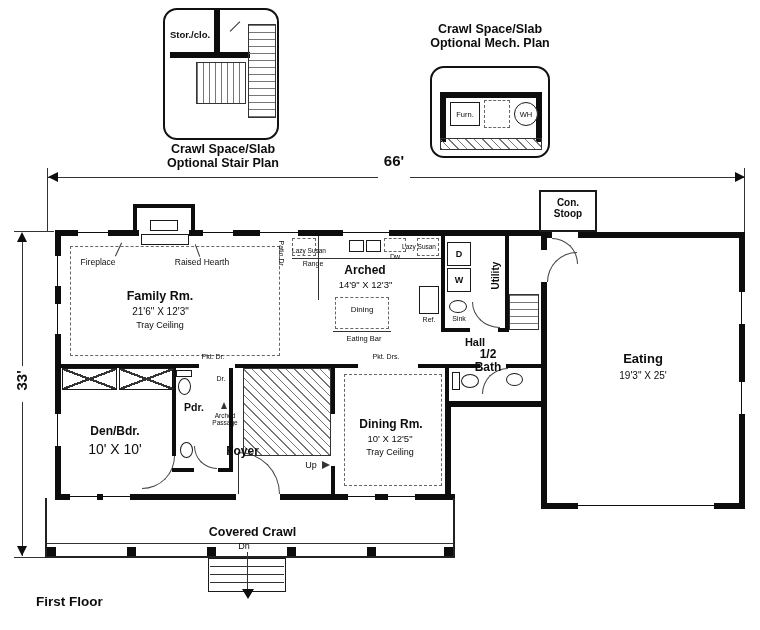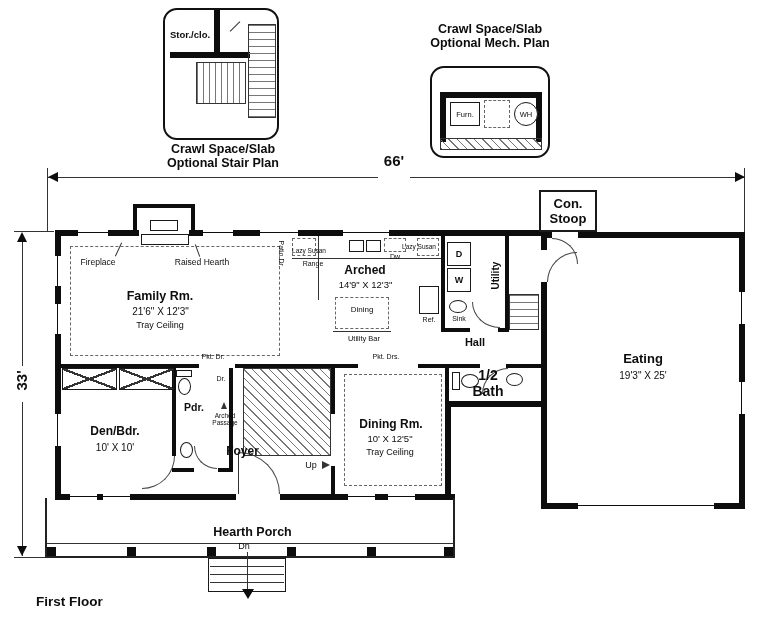--- a/index.html
+++ b/index.html
@@ -85,21 +85,21 @@
   <div class="box" style="left:541px;top:232px;width:204px;height:277px;border:6px solid #0d0d0d"></div>
   <div style="position:absolute;left:541px;top:250px;width:6px;height:32px;background:#fff"></div>
   <div style="position:absolute;left:552px;top:232px;width:26px;height:6px;background:#fff"></div>
   <div class="arc" style="left:547px;top:252px;width:30px;height:30px;border-left:1px solid #444;border-top:1px solid #444;border-top-left-radius:100%"></div>
   <div class="arc" style="left:552px;top:238px;width:26px;height:26px;border-right:1px solid #444;border-top:1px solid #444;border-top-right-radius:100%"></div>
   <div class="winV" style="left:739px;top:292px;height:32px"></div>
   <div class="winV" style="left:739px;top:382px;height:32px"></div>
   <div class="winH" style="left:578px;top:503px;width:136px"></div>
 
   <div class="box" style="left:539px;top:190px;width:58px;height:42px;border-width:2px"></div>
-  <div class="lbl b" style="left:543px;top:197px;width:50px;font-size:13px;white-space:normal">Con. Stoop</div>
+  <div class="lbl b" style="left:543px;top:197px;width:50px;font-size:10px;white-space:normal">Con. Stoop</div>
 
   <div class="box" style="left:133px;top:204px;width:62px;height:30px;border:4px solid #0d0d0d"></div>
   <div style="position:absolute;left:139px;top:230px;width:50px;height:6px;background:#fff"></div>
   <div class="box" style="left:150px;top:220px;width:28px;height:11px;border-width:1px"></div>
   <div class="box" style="left:141px;top:234px;width:48px;height:11px;border-width:1px"></div>
 
   <div class="winH" style="left:78px;top:230px;width:30px"></div>
   <div class="winH" style="left:203px;top:230px;width:30px"></div>
   <div class="winH" style="left:260px;top:230px;width:38px"></div>
   <div class="winH" style="left:343px;top:230px;width:46px"></div>
@@ -191,43 +191,43 @@
   <div class="lbl" style="left:105px;top:320px;width:110px;font-size:9px">Tray Ceiling</div>
 
   <div class="lbl b" style="left:320px;top:264px;width:90px;font-size:12px">Arched</div>
   <div class="lbl" style="left:308px;top:280px;width:115px;font-size:9.5px">14'9" X 12'3"</div>
 
   <div class="lbl b" style="left:336px;top:418px;width:110px;font-size:12px">Dining Rm.</div>
   <div class="lbl" style="left:340px;top:434px;width:100px;font-size:9.5px">10' X 12'5"</div>
   <div class="lbl" style="left:346px;top:447px;width:88px;font-size:9px">Tray Ceiling</div>
 
   <div class="lbl b" style="left:70px;top:425px;width:90px;font-size:12px">Den/Bdr.</div>
-  <div class="lbl" style="left:75px;top:442px;width:80px;font-size:10px">10' X 10'</div>
+  <div class="lbl" style="left:75px;top:442px;width:80px;font-size:14px">10' X 10'</div>
 
   <div class="lbl b" style="left:583px;top:352px;width:120px;font-size:13px">Eating</div>
   <div class="lbl" style="left:583px;top:370px;width:120px;font-size:10px">19'3" X 25'</div>
 
   <div class="lbl b" style="left:215px;top:445px;width:55px;font-size:12px">Foyer</div>
   <div class="lbl b" style="left:455px;top:336px;width:40px;font-size:11px">Hall</div>
   <div class="lbl b rotl" style="left:471px;top:270px;width:50px;font-size:10px">Utility</div>
-  <div class="lbl b" style="left:468px;top:368px;width:40px;font-size:14px;white-space:normal">1/2 Bath</div>
+  <div class="lbl b" style="left:468px;top:348px;width:40px;font-size:12px;white-space:normal">1/2 Bath</div>
   <div class="lbl b" style="left:176px;top:402px;width:36px;font-size:10.5px">Pdr.</div>
-  <div class="lbl b" style="left:180px;top:525px;width:145px;font-size:12.5px">Hearth Porch</div>
+  <div class="lbl b" style="left:180px;top:525px;width:145px;font-size:12.5px">Covered Crawl</div>
 
   <div class="lbl" style="left:72px;top:258px;width:52px;font-size:8.5px">Fireplace</div>
   <div class="thin" style="left:118px;top:242px;width:1px;height:15px;transform:rotate(25deg)"></div>
   <div class="lbl" style="left:168px;top:258px;width:68px;font-size:8.5px">Raised Hearth</div>
   <div class="thin" style="left:197px;top:244px;width:1px;height:13px;transform:rotate(-20deg)"></div>
   <div class="lbl" style="left:288px;top:247px;width:42px;font-size:6.5px">Lazy Susan</div>
   <div class="lbl" style="left:398px;top:243px;width:42px;font-size:6.5px">Lazy Susan</div>
   <div class="lbl" style="left:297px;top:260px;width:32px;font-size:7px">Range</div>
   <div class="lbl" style="left:386px;top:253px;width:18px;font-size:7px">Dw</div>
   <div class="lbl" style="left:417px;top:316px;width:24px;font-size:7px">Ref.</div>
   <div class="lbl" style="left:337px;top:306px;width:50px;font-size:8px">Dining</div>
-  <div class="lbl" style="left:338px;top:335px;width:52px;font-size:7.5px">Utility Bar</div>
+  <div class="lbl" style="left:338px;top:335px;width:52px;font-size:7.5px">Eating Bar</div>
   <div class="lbl" style="left:445px;top:315px;width:28px;font-size:7px">Sink</div>
 
   <div class="lbl rotr" style="left:262px;top:250px;width:38px;font-size:7px">Patio Dr.</div>
   <div class="lbl" style="left:196px;top:353px;width:34px;font-size:7px">Pkt. Dr.</div>
   <div class="lbl" style="left:366px;top:353px;width:40px;font-size:7px">Pkt. Drs.</div>
   <div class="lbl" style="left:212px;top:375px;width:18px;font-size:7px">Dr.</div>
   <div class="lbl" style="left:204px;top:412px;width:42px;font-size:6.5px;white-space:normal">Arched Passage</div>
   <div class="arr" style="left:221px;top:402px;border-left:3px solid transparent;border-right:3px solid transparent;border-bottom:7px solid #333"></div>
 
   <div class="lbl" style="left:300px;top:460px;width:22px;font-size:9px">Up</div>

